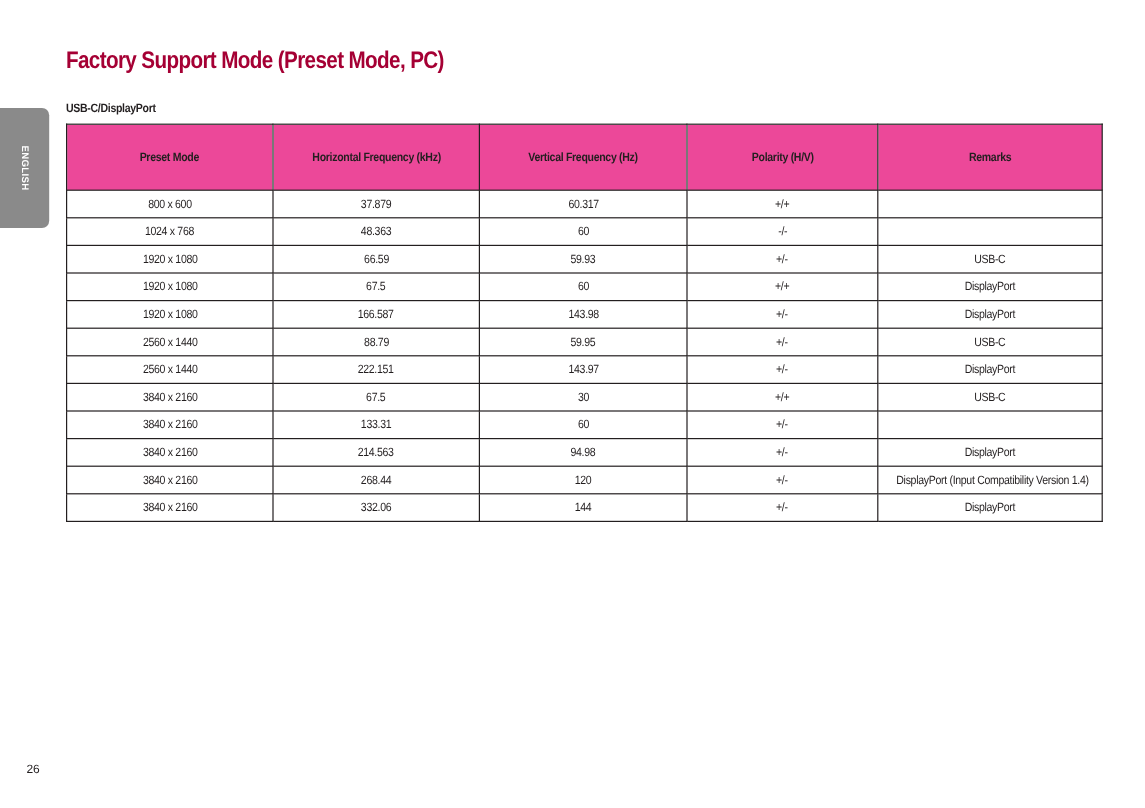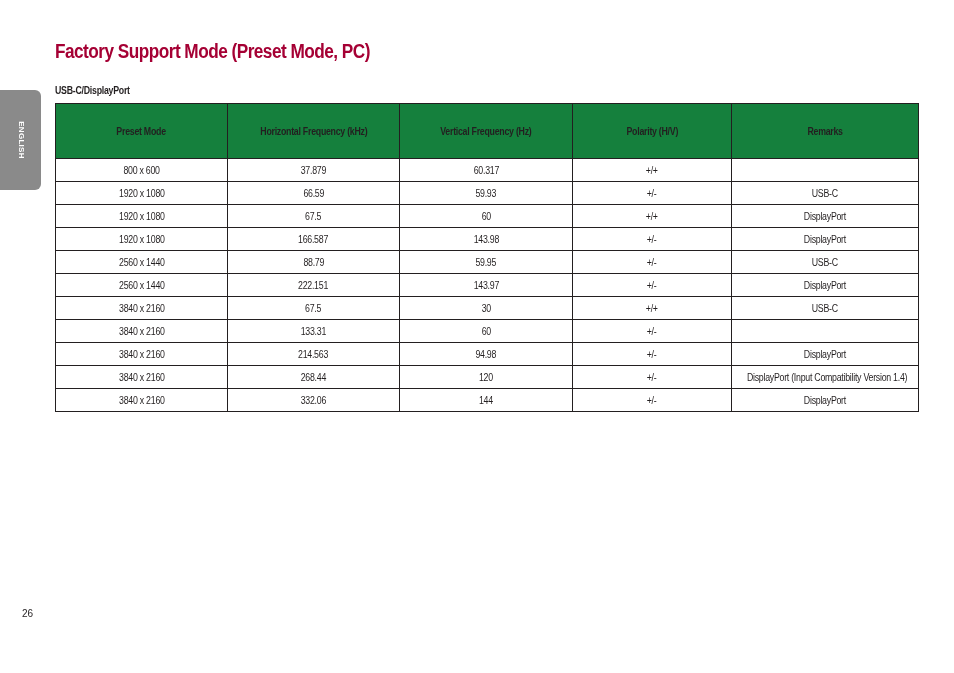--- a/index.html
+++ b/index.html
@@ -30,26 +30,26 @@
     table.spec {
       position: absolute; left: 55px; top: 103px;
       border-collapse: collapse; table-layout: fixed; width: 863px;
       font-size: 10px;
     }
     table.spec th, table.spec td {
       border: 1px solid #231f20; text-align: center; padding: 0 4px;
       white-space: nowrap; overflow: hidden;
     }
     table.spec th {
-      background: #15803d; height: 54px; font-weight: bold; letter-spacing: -0.3px;
+      background: #ec4899; height: 54px; font-weight: bold; letter-spacing: -0.3px;
     }
     table.spec td { height: 22px; letter-spacing: -0.3px; }
     .cell-text { display: inline-block; transform: scaleX(0.88); }
     .page-num {
-      position: absolute; left: 22px; top: 608px; font-size: 10px; color: #231f20;
+      position: absolute; left: 22px; top: 636px; font-size: 10px; color: #231f20;
     }
   </style>
 </head>
 <body>
 
 <div class="lang-tab">
   <span>ENGLISH</span>
 </div>
 
 <h1 class="title">Factory Support Mode (Preset Mode, PC)</h1>
@@ -72,20 +72,27 @@
       <th><span class="cell-text">Polarity (H/V)</span></th>
       <th><span class="cell-text">Remarks</span></th>
     </tr>
   </thead>
   <tbody id="table-body">
       <tr>
         <td><span class="cell-text">800 x 600</span></td>
         <td><span class="cell-text">37.879</span></td>
         <td><span class="cell-text">60.317</span></td>
         <td><span class="cell-text">+/+</span></td>
+        <td><span class="cell-text"></span></td>
+      </tr>
+      <tr>
+        <td><span class="cell-text">1024 x 768</span></td>
+        <td><span class="cell-text">48.363</span></td>
+        <td><span class="cell-text">60</span></td>
+        <td><span class="cell-text">-/-</span></td>
         <td><span class="cell-text"></span></td>
       </tr>
       <tr>
         <td><span class="cell-text">1920 x 1080</span></td>
         <td><span class="cell-text">66.59</span></td>
         <td><span class="cell-text">59.93</span></td>
         <td><span class="cell-text">+/-</span></td>
         <td><span class="cell-text">USB-C</span></td>
       </tr>
       <tr>

